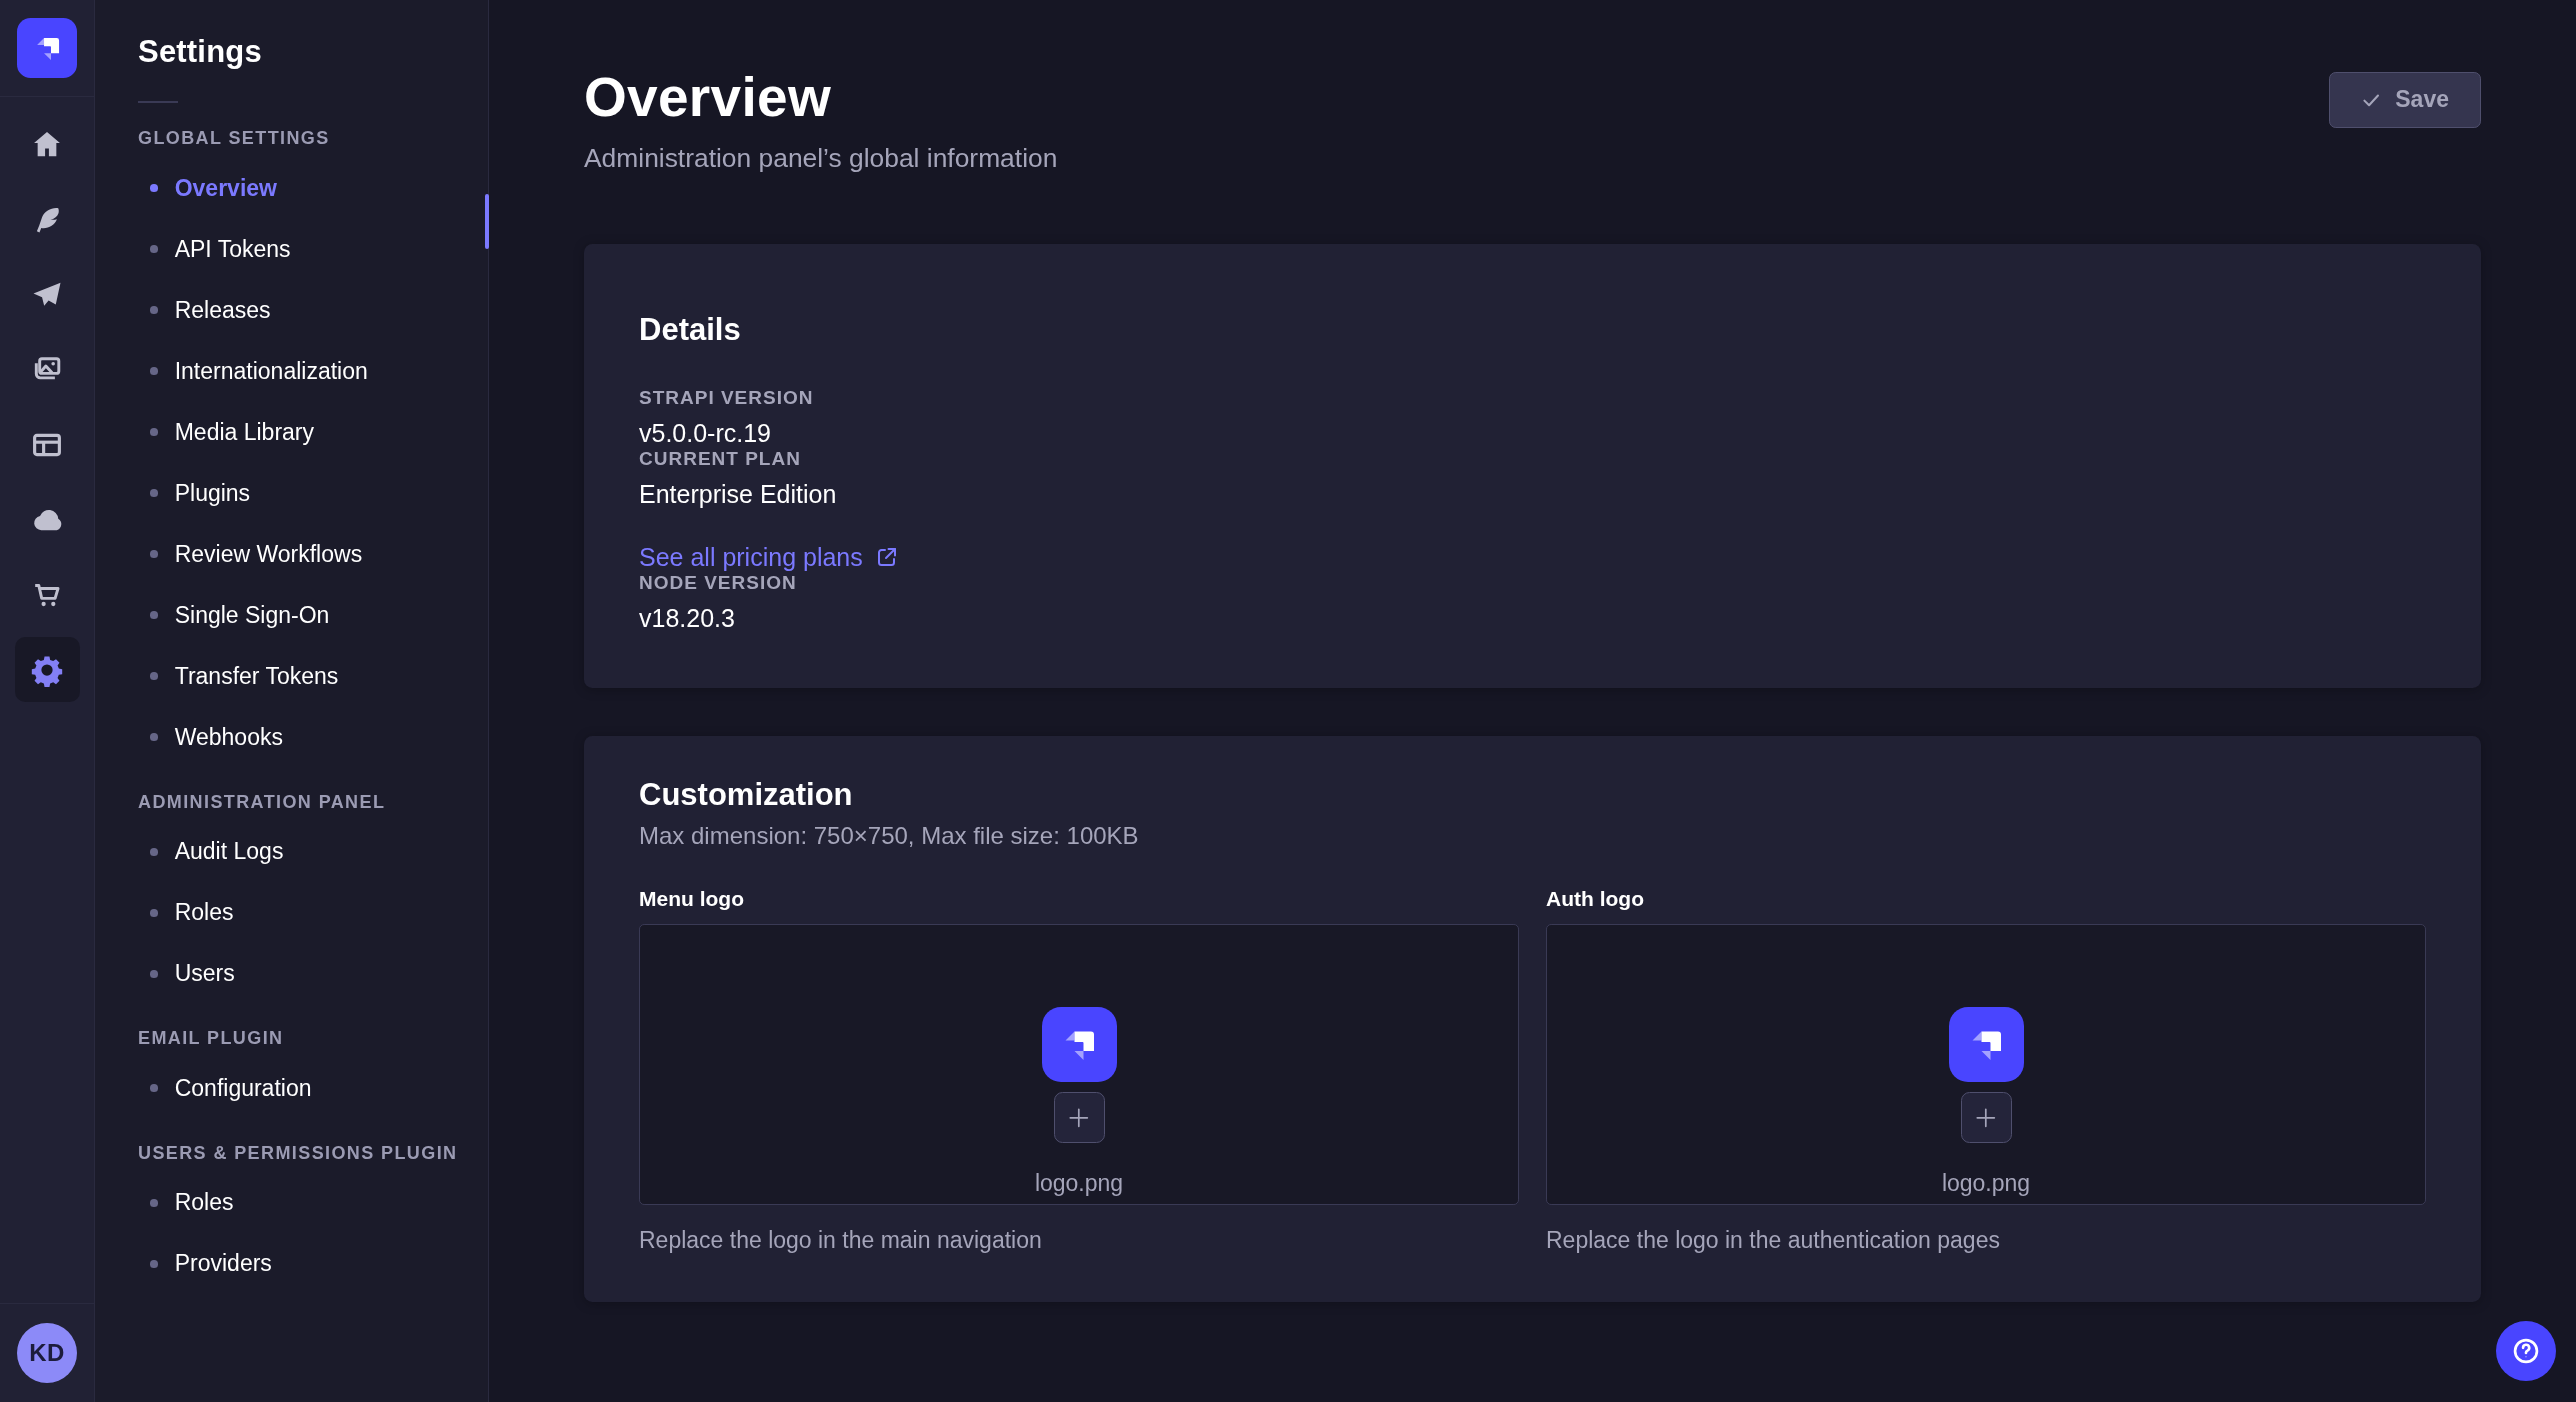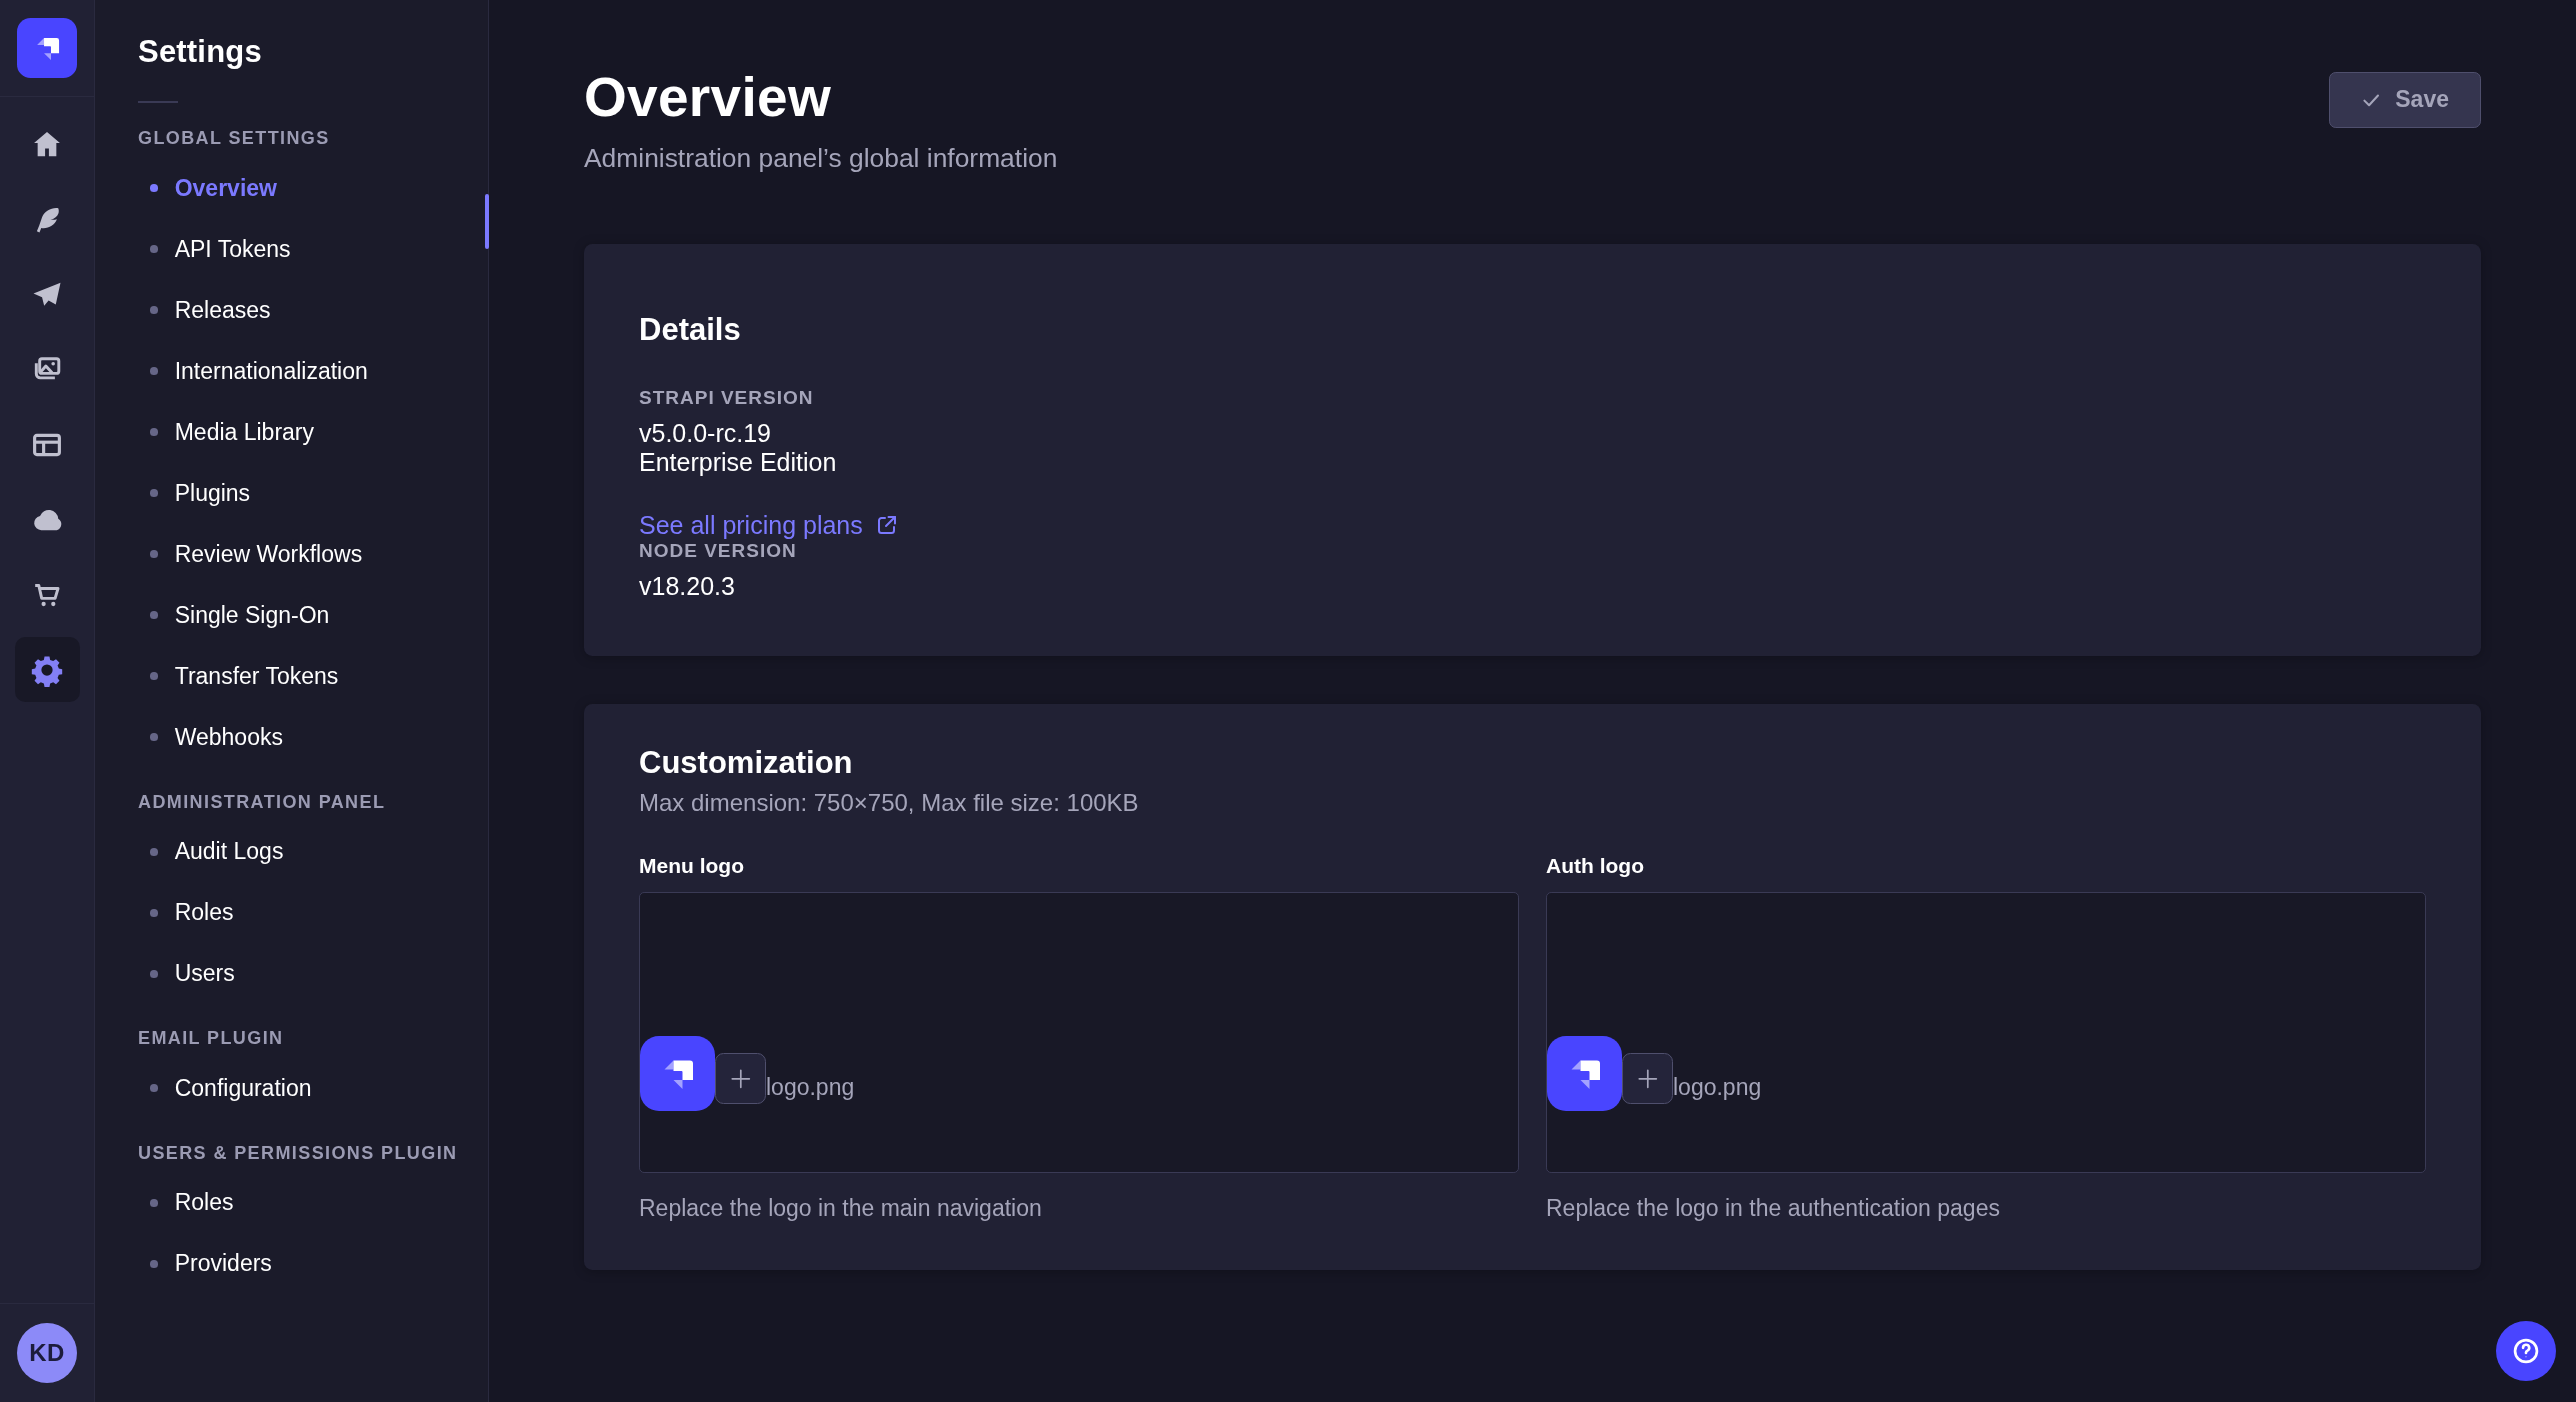--- a/index.html
+++ b/index.html
@@ -88,21 +88,21 @@
     color:#7b79ff; font-size:25px; cursor:pointer; width:max-content;
   }
   .link-row svg { width:24px; height:24px; }
 
   .card.customization { margin-top:48px; padding:41px 55px 48px; }
   .card-subtitle { margin-top:8.5px; font-size:24px; color:#a5a5ba; }
   .cust-grid { margin-top:37px; display:grid; grid-template-columns:1fr 1fr; column-gap:27px; }
   .upload-label { font-size:21px; font-weight:600; margin-bottom:13.6px; }
   .upload-box {
     height:281px; background:#181826; border:0.9px solid #3a3a55; border-radius:5.1px;
-    display:flex; flex-direction:row; align-items:center; padding-top:82px; cursor:pointer;
+    display:flex; flex-direction:column; align-items:center; padding-top:82px; cursor:pointer;
   }
   .logo-tile {
     width:75px; height:75px; border-radius:19px; background:#4945ff;
     display:flex; align-items:center; justify-content:center;
   }
   .plus-btn {
     margin-top:10.2px; width:51px; height:51px; border-radius:8.5px;
     background:#24243a; border:0.9px solid #4f4f6d; color:#a5a5ba;
     display:flex; align-items:center; justify-content:center; cursor:pointer;
   }
@@ -281,20 +281,21 @@
   </div>
 
   <section class="card">
     <h2 class="card-title">Details</h2>
     <div class="fields-grid">
       <div class="field">
         <div class="field-label">STRAPI VERSION</div>
         <div class="field-value">v5.0.0-rc.19</div>
       </div>
       <div class="field">
+        <div class="field-label">CURRENT PLAN</div>
         <div class="field-value">Enterprise Edition</div>
         <div class="link-row">
           <span>See all pricing plans</span>
           <svg viewBox="0 0 24 24" fill="none" stroke="currentColor" stroke-width="2" stroke-linecap="round" stroke-linejoin="round">
             <path d="M10 5H6.5A2.5 2.5 0 0 0 4 7.5v10A2.5 2.5 0 0 0 6.5 20h10a2.5 2.5 0 0 0 2.5-2.5V14"></path>
             <path d="M13.5 4H20v6.5"></path>
             <path d="M20 4 11 13"></path>
           </svg>
         </div>
       </div>

